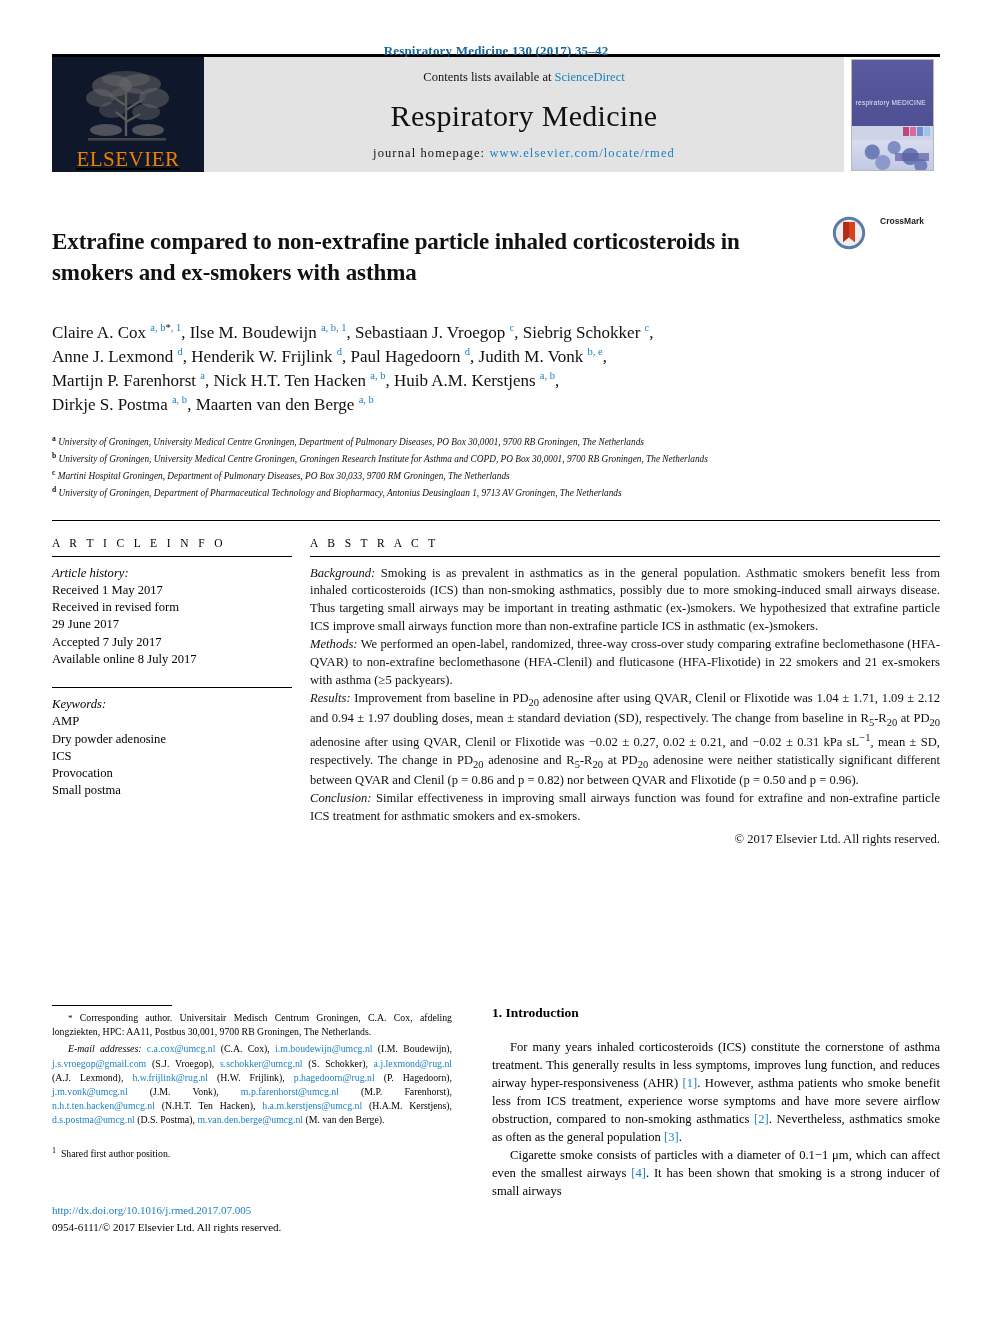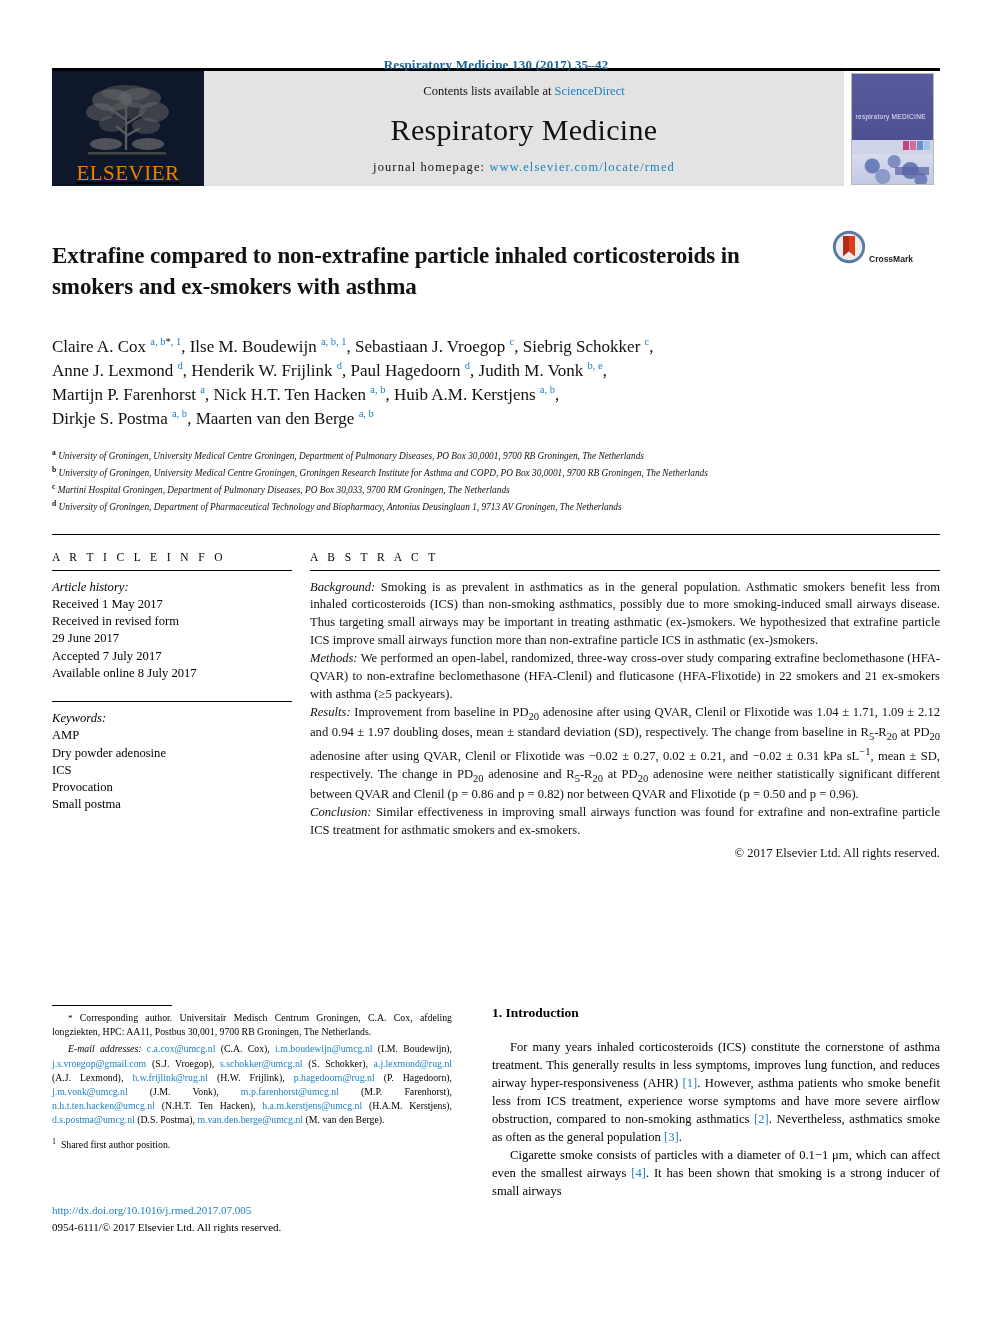--- a/index.html
+++ b/index.html
@@ -16,21 +16,21 @@
   }
   .page { width: 992px; height: 1323px; position: relative; padding: 0 52px; }
 
   
   .running-head {
     text-align: center;
     color: #1a6496;
     font-size: 13px;
     font-weight: bold;
     letter-spacing: .2px;
-    padding-top: 57px;
+    padding-top: 43px;
     height: 22px;
   }
 
   
   .masthead {
     margin-top: 11px;
     border-top: 3px solid #000;
     display: flex;
     align-items: stretch;
     height: 118px;
@@ -125,22 +125,22 @@
     line-height: 1.32;
     letter-spacing: -.1px;
     color: #111;
     max-width: 770px;
   }
   .crossmark {
     flex: 0 0 auto;
     margin-left: 10px;
     margin-top: 4px;
     display: flex;
-    align-items: flex-end;
-    gap: 3px;
+    align-items: flex-start;
+    gap: 14px;
   }
   .cm-badge { width: 34px; height: 34px; }
   .cm-word { font-family:"Liberation Sans", sans-serif; font-size: 8.5px; font-weight: bold; color:#222; }
 
   
   .authors {
     margin-top: 17px;
     font-size: 17px;
     line-height: 1.42;
     color: #111;
@@ -190,21 +190,21 @@
   
   .lower { position: absolute; left: 52px; right: 52px; top: 1005px; display: flex; }
   .lower-left { width: 420px; flex: 0 0 420px; padding-right: 20px; position: relative; }
   .lower-right { flex: 1 1 auto; padding-left: 20px; }
 
   .foot-rule { width: 120px; border-top: 1px solid #000; margin-bottom: 5px; }
   .footnote { font-size: 9.8px; line-height: 1.45; text-align: justify; }
   .footnote .star { font-size: 9px; }
   .mail { color: #1a7fc1; }
   .footnote .ind { text-indent: 16px; display: block; }
-  .shared { margin-top: 8px; font-size: 9.8px; }
+  .shared { margin-top: 17px; font-size: 9.8px; }
   .shared sup { font-size: 8px; }
 
   .doi-block { position: absolute; left: 0; top: 197px; font-size: 11px; line-height: 1.5; }
   .doi-link { color: #1a7fc1; }
 
   .intro-head { font-size: 13.5px; font-weight: bold; margin-bottom: 17px; }
   .intro-body { font-size: 12.6px; line-height: 1.43; text-align: justify; }
   .intro-body p { margin: 0; text-indent: 18px; }
   .ref { color: #1a7fc1; }
 </style>

